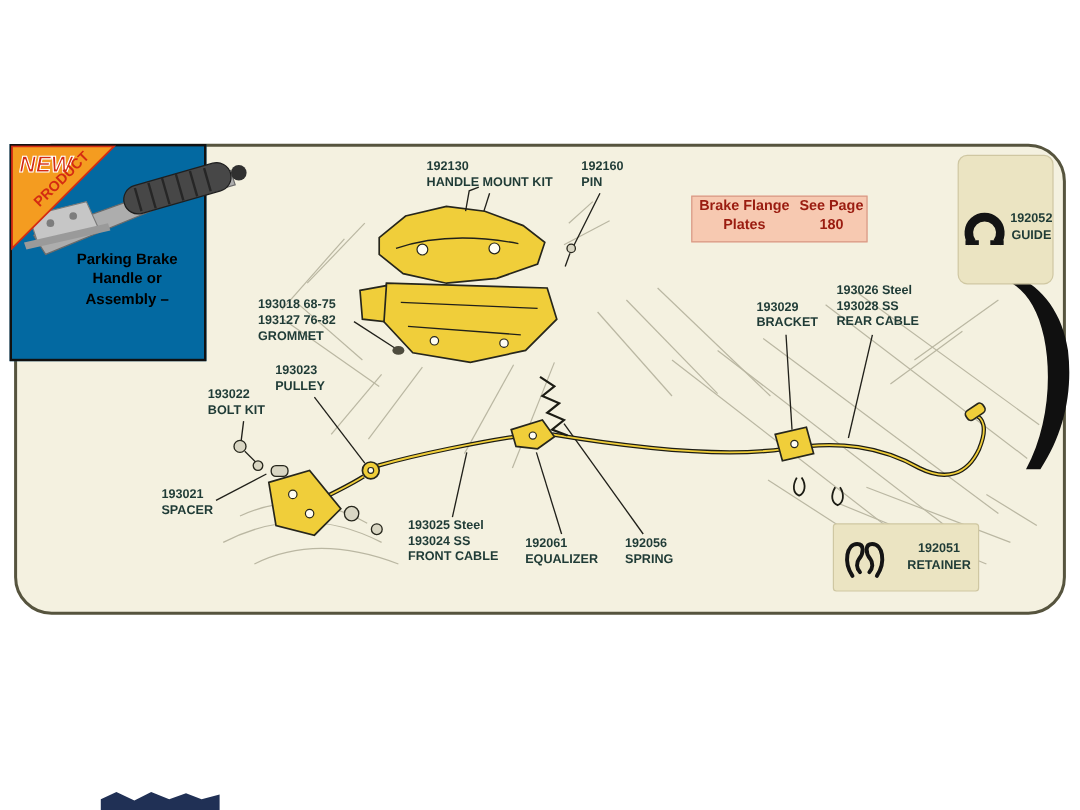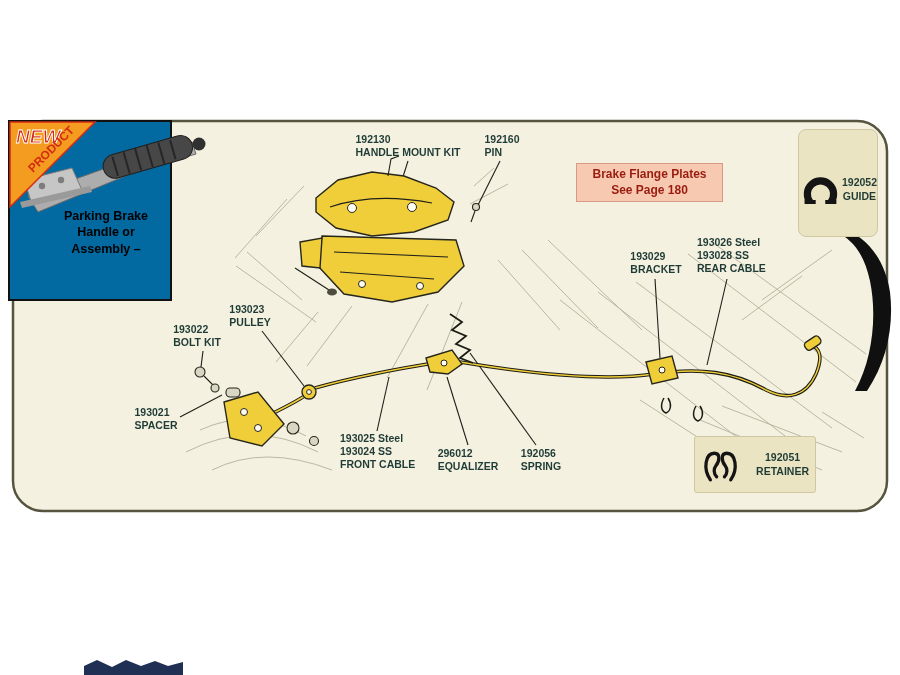--- a/index.html
+++ b/index.html
@@ -28,21 +28,21 @@
   .lbl {
     position: absolute; color: var(--label-text, #1f3b36);
     font-size: 10.5px; font-weight: bold; line-height: 1.25; white-space: nowrap;
   }
   .lbl.center { text-align: left; transform: translateX(-50%); }
 
   
   .note-box {
     position: absolute; left: 576px; top: 163px; width: 147px; height: 39px;
     background: var(--note-bg, #f7c9b1); border: 1px solid var(--note-border, #d89a86);
-    display: flex; flex-direction: column; justify-content: center;
+    display: flex; flex-direction: row; justify-content: center;
     text-align: center; color: var(--note-text, #9a1c10);
     font-weight: bold; font-size: 12px; line-height: 1.3;
   }
 
   
   .part-box { position: absolute; background: var(--box-bg, #ebe4c2); border: 1px solid var(--box-border, #cfc7a2); }
   .guide-box {
     left: 798px; top: 129px; width: 80px; height: 108px; border-radius: 8px;
     display: flex; align-items: center; padding-top: 8px;
   }
@@ -255,20 +255,25 @@
   <div class="lbl center" style="left:408px; top:133px;">
     <div>192130</div>
     <div>HANDLE MOUNT KIT</div>
   </div>
 
   <div class="lbl center" style="left:502px; top:133px;">
     <div>192160</div>
     <div>PIN</div>
   </div>
 
+  <div class="lbl" style="left:215px; top:248px;">
+    <div>193018 68-75</div>
+    <div>193127 76-82</div>
+    <div>GROMMET</div>
+  </div>
 
   <div class="lbl center" style="left:250px; top:303px;">
     <div>193023</div>
     <div>PULLEY</div>
   </div>
 
   <div class="lbl center" style="left:197px; top:323px;">
     <div>193022</div>
     <div>BOLT KIT</div>
   </div>
@@ -278,21 +283,21 @@
     <div>SPACER</div>
   </div>
 
   <div class="lbl" style="left:340px; top:432px;">
     <div>193025 Steel</div>
     <div>193024 SS</div>
     <div>FRONT CABLE</div>
   </div>
 
   <div class="lbl center" style="left:468px; top:447px;">
-    <div>296012</div>
+    <div>192061</div>
     <div>EQUALIZER</div>
   </div>
 
   <div class="lbl center" style="left:541px; top:447px;">
     <div>192056</div>
     <div>SPRING</div>
   </div>
 
   <div class="lbl center" style="left:656px; top:250px;">
     <div>193029</div>

